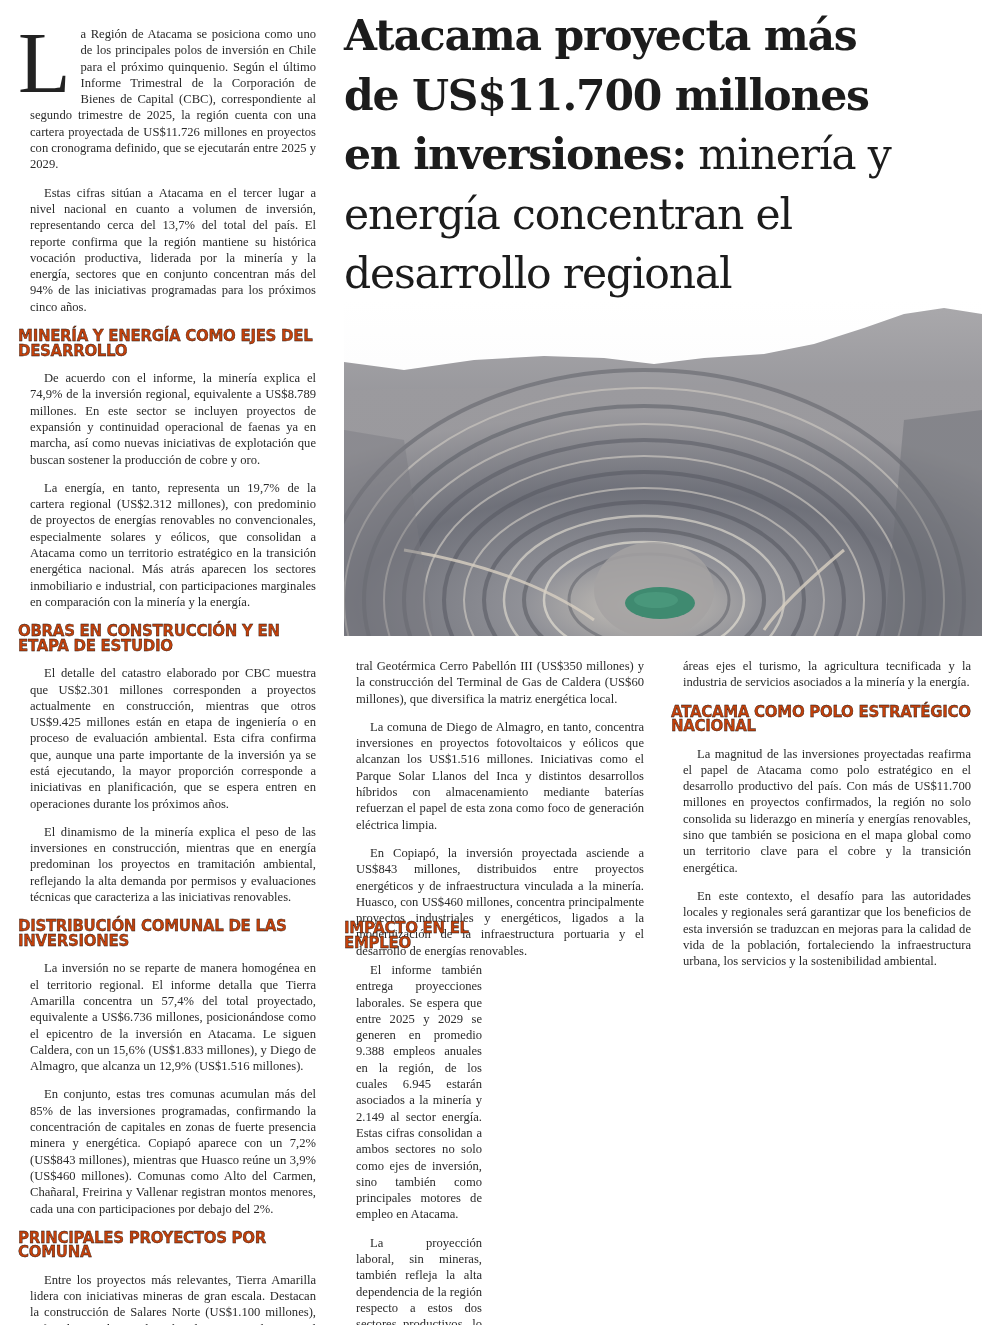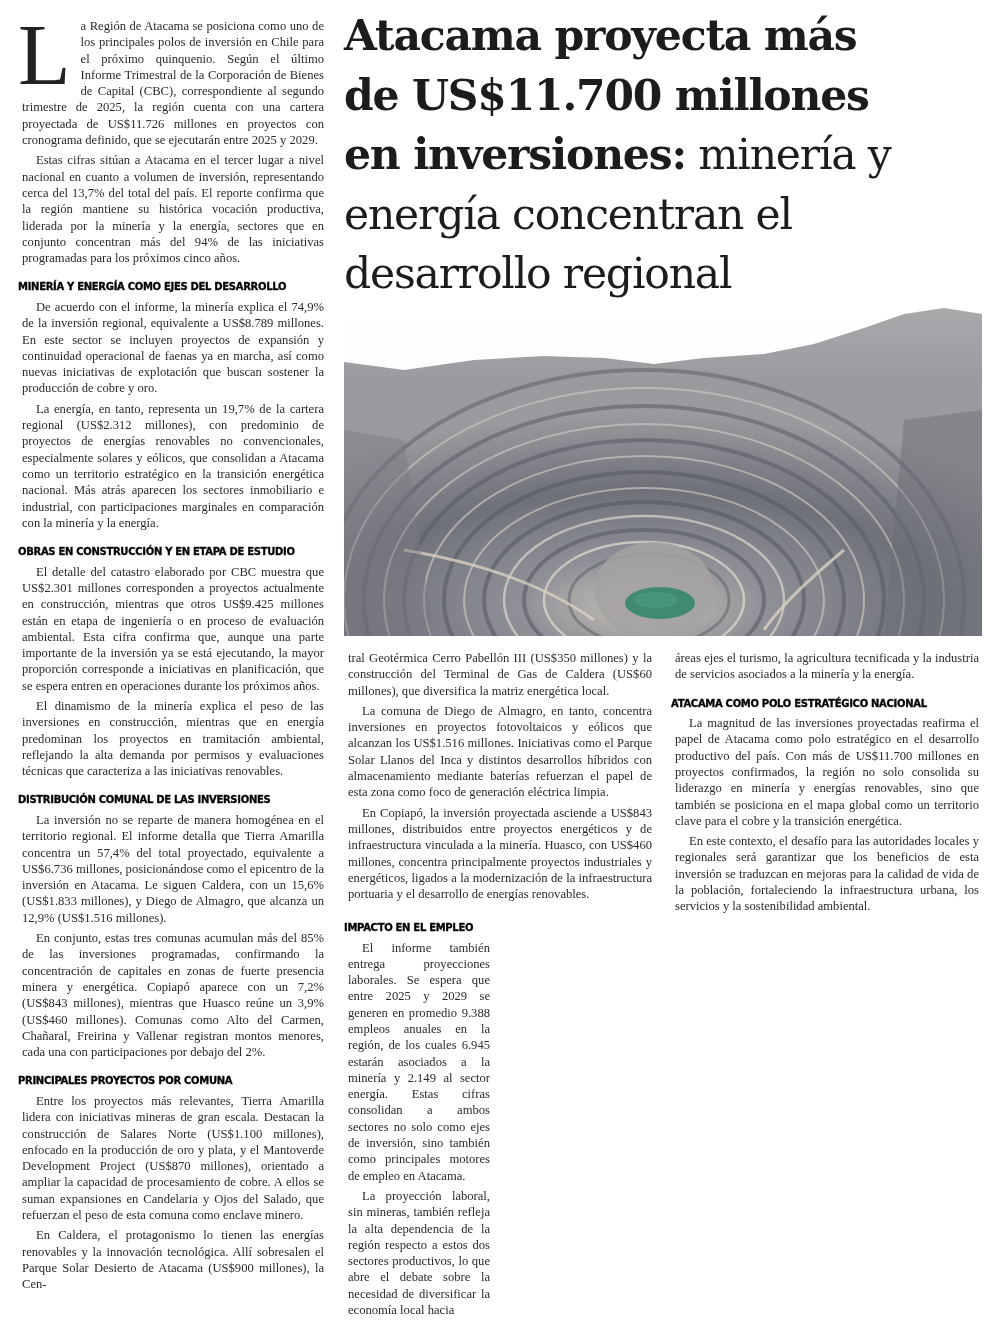--- a/index.html
+++ b/index.html
@@ -1,31 +1,31 @@
 <!DOCTYPE html>
 <html><head>
   <meta charset="utf-8">
   <style>
     * { box-sizing: border-box; margin: 0; padding: 0; }
     html, body { width: 1000px; height: 1325px; background: #ffffff; overflow: hidden; }
     body { position: relative; color: #2a2a2a; font-family: "Liberation Serif", "DejaVu Serif", serif; }
 
     .col { position: absolute; font-size: 12.6px; line-height: 16.3px; text-align: justify; hyphens: auto; }
-    .col p { text-indent: 14px; margin: 4px; }
+    .col p { text-indent: 14px; margin: 12px; }
     .col p.noindent { text-indent: 0; }
 
     #col-left { left: 18px; top: 14px; width: 310px; }
     #col-mid { left: 344px; top: 646px; width: 312px; }
     #col-mid-narrow { left: 344px; top: 906px; width: 150px; }
     #col-right { left: 671px; top: 646px; width: 312px; }
 
     .section-head {
       font-family: "DejaVu Sans", "Liberation Sans", sans-serif;
-      font-weight: 900; font-size: 10px; line-height: 14.5px;
-      letter-spacing: -0.3px; color: #000000;
+      font-weight: 900; font-size: 15px; line-height: 14.5px;
+      letter-spacing: -0.3px; color: #c2410c;
       text-transform: uppercase; margin: 14px 0 2px 0; text-align: left;
       -webkit-text-stroke: 0.35px #111;
     }
 
     .dropcap-wrap { position: relative; }
     .dropcap {
       float: left; font-family: "Liberation Serif", serif;
       font-size: 86px; line-height: 66px; height: 66px;
       margin: 4px 10px 0 0; color: #222; font-weight: 400;
     }

